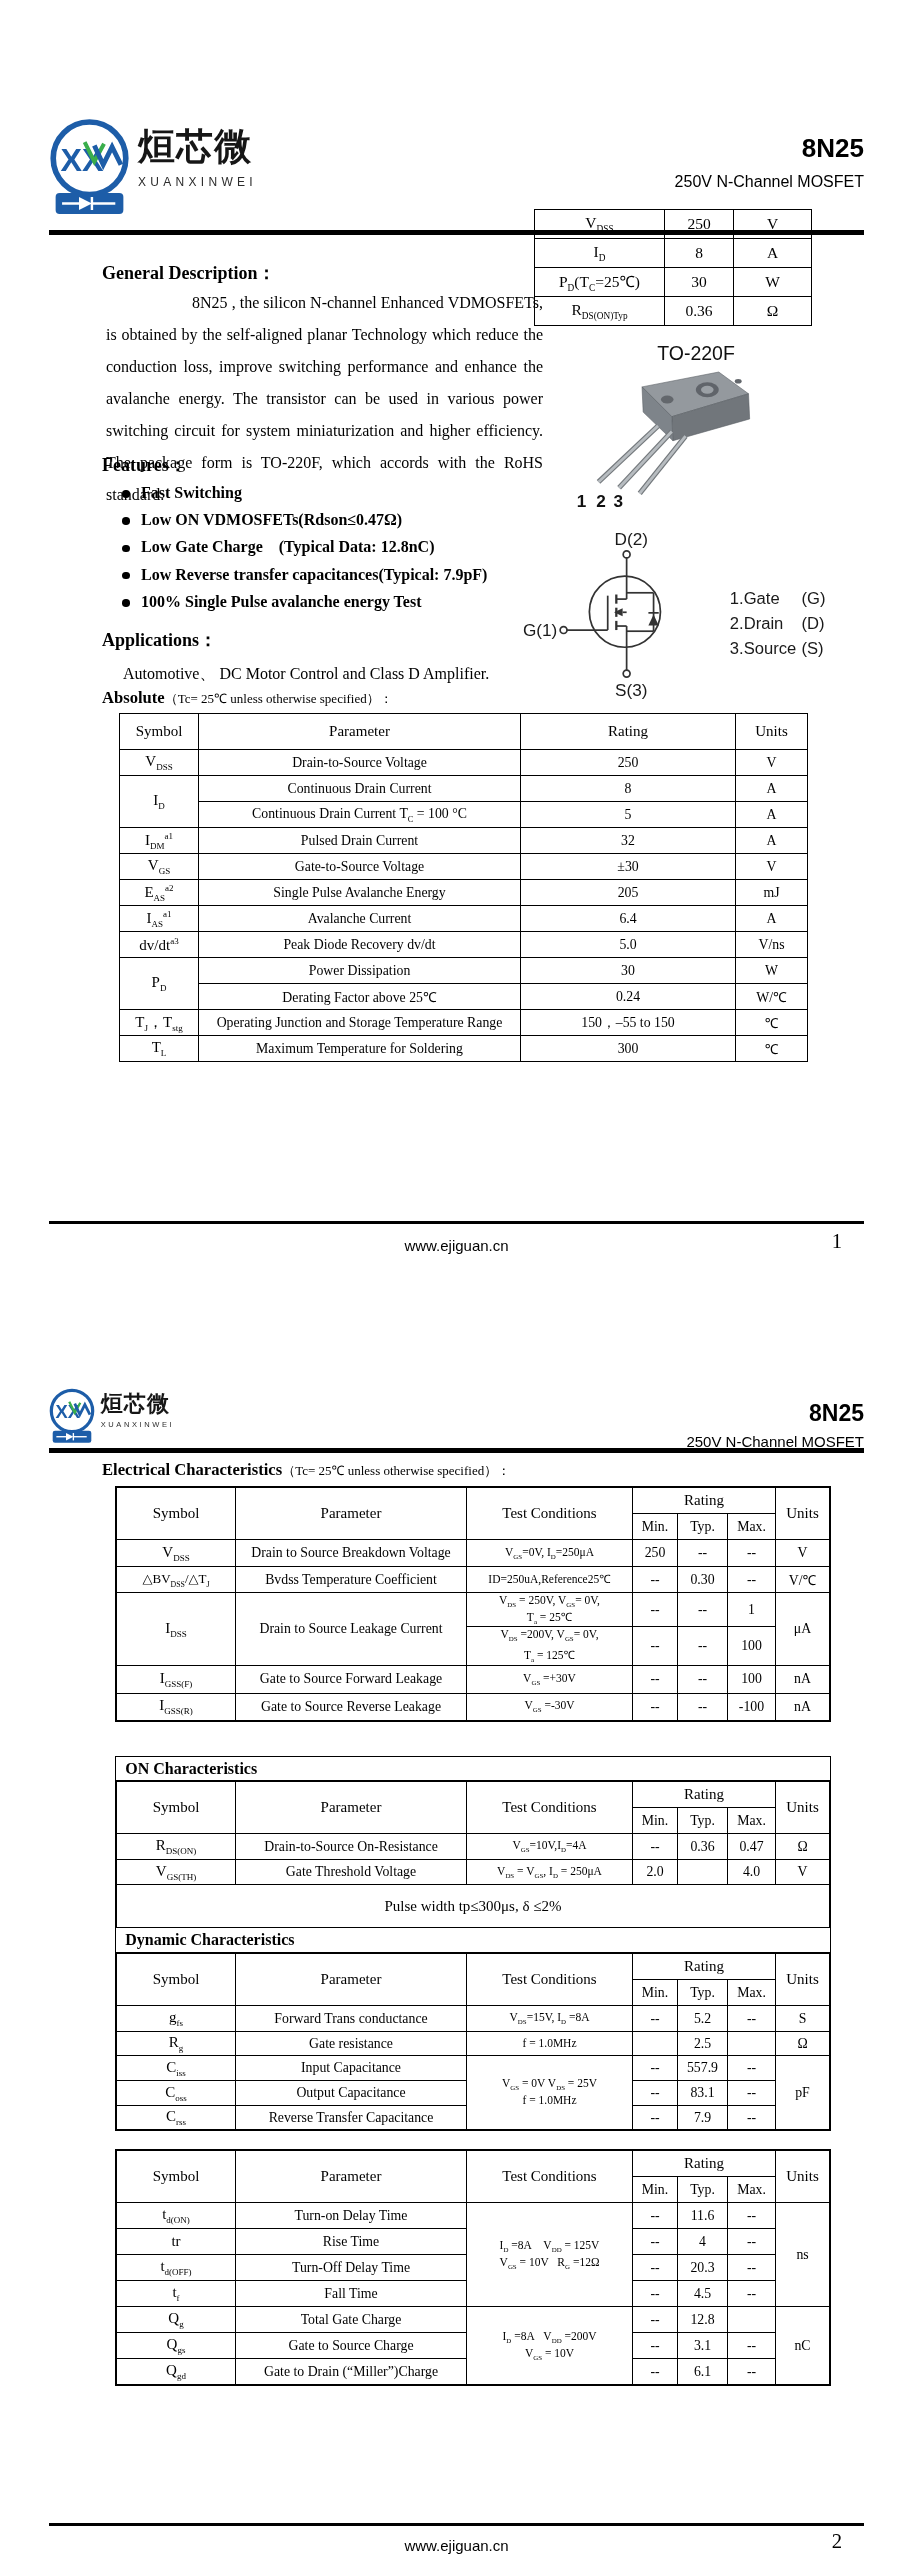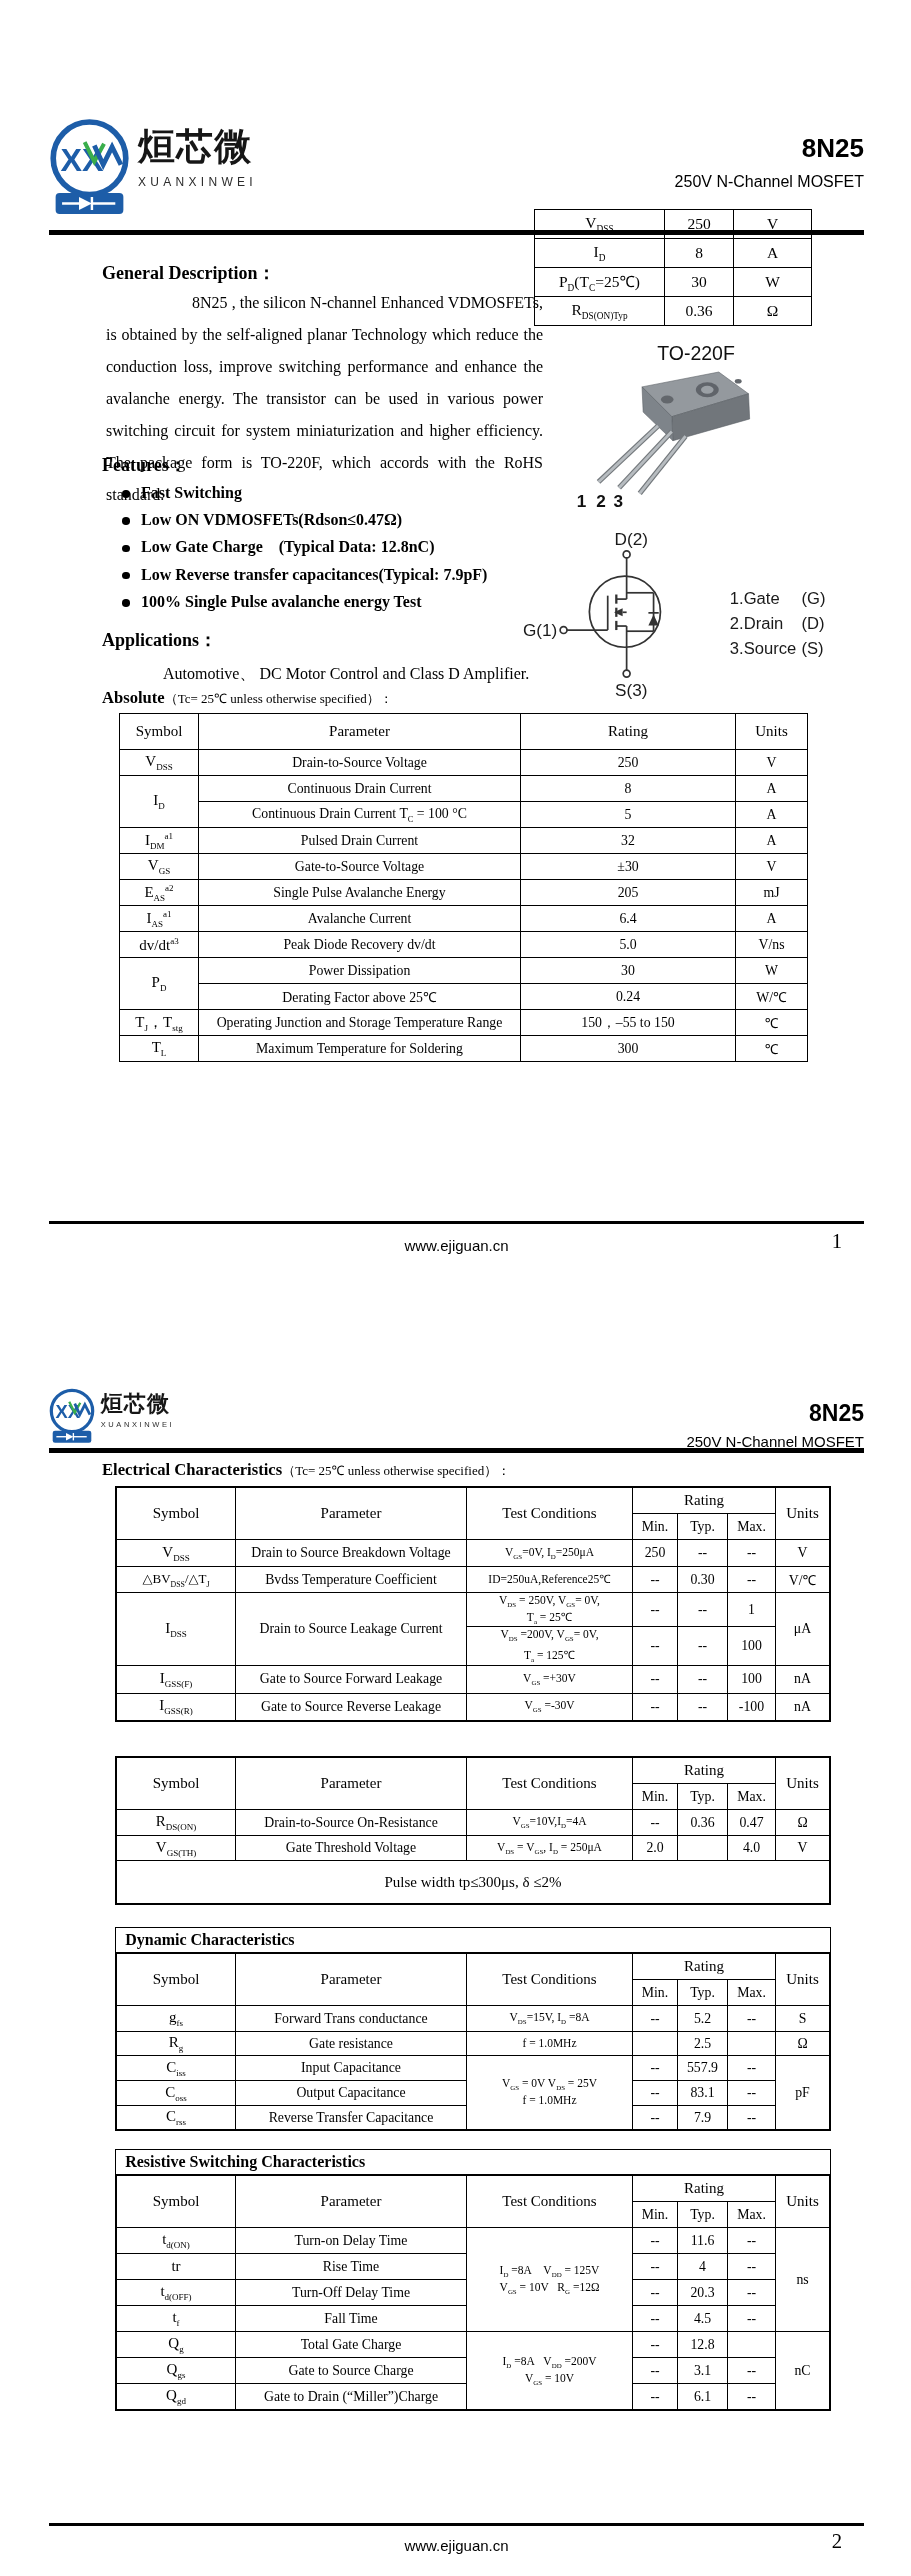--- a/index.html
+++ b/index.html
@@ -7,21 +7,21 @@
   .abs{position:absolute;}
   .rule{background:#000;}
   .brand-cn{font-family:"Liberation Sans","DejaVu Sans",sans-serif;font-weight:bold;color:#161616;line-height:1.02;letter-spacing:1.1px;}
   .brand-lat{font-family:"Liberation Sans",sans-serif;color:#2c2c2c;font-weight:500;}
   .part-no{font-family:"Liberation Sans",sans-serif;font-weight:600;color:#000;}
   .tagline{font-family:"Liberation Sans",sans-serif;color:#000;}
   .sec-title{font-family:"Liberation Serif",serif;font-weight:bold;font-size:18px;color:#000;}
   .para{font-family:"Liberation Serif",serif;font-size:16px;line-height:32px;text-align:justify;text-indent:86px;color:#000;}
   .feat-item{display:flex;align-items:flex-start;font-family:"Liberation Serif",serif;font-weight:bold;font-size:16px;margin-bottom:9.2px;color:#000;}
   .dot{width:7.5px;height:7.5px;border-radius:50%;background:#000;margin:6.3px 11.5px 0 0;flex:none;}
-  .app-body{font-family:"Liberation Serif",serif;font-size:16px;color:#000;margin-left:40px;}
+  .app-body{font-family:"Liberation Serif",serif;font-size:16px;color:#000;}
   .h-mixed .b{font-family:"Liberation Serif",serif;font-weight:bold;font-size:16.6px;}
   .h-mixed .r{font-family:"Liberation Serif",serif;font-size:13px;}
   table.grid{border-collapse:collapse;table-layout:fixed;font-family:"Liberation Serif",serif;border:1.7px solid #000;}
   table.grid td{border:1.1px solid #000;text-align:center;vertical-align:middle;padding:0;color:#000;}
   td.bl{text-align:left;padding-left:8px;}
   td.hd{font-size:15px;}
   td.hd2{font-size:13.8px;}
   td.sym{font-size:15px;text-align:left;padding-left:8px;}
   td.par{font-size:13.8px;text-align:left;padding-left:8px;}
   td.cnd{font-size:11.5px;text-align:left;padding:2.3px 3.4px 2.3px 5.7px;line-height:1.35;}
@@ -399,20 +399,21 @@
           <td class="val">--</td>
           <td class="val">--</td>
           <td class="val">-100</td>
           <td class="uni">nA</td>
         </tr>
       </tbody>
         </table>
     </div>
 
     <div class="secbox" style="left:115px;top:1756px;width:714px;">
+      <div class="boxtitle" style="height:23px;">ON Characteristics</div>
       <table class="grid" style="width:100%;border:none;">
         <colgroup>
             <col style="width:119px">
             <col style="width:231px">
             <col style="width:166px">
             <col style="width:45px">
             <col style="width:50px">
             <col style="width:48px">
             <col>
           </colgroup>
@@ -521,21 +522,20 @@
           <td class="par">Reverse Transfer Capacitance</td>
           <td class="val">--</td>
           <td class="val">7.9</td>
           <td class="val">--</td>
         </tr>
       </tbody>
         </table>
     </div>
 
     <div class="secbox" style="left:115px;top:2149px;width:714px;">
-      <div class="boxtitle" style="height:24px;">Resistive Switching Characteristics</div>
       <table class="grid" style="width:100%;border:none;">
         <colgroup>
             <col style="width:119px">
             <col style="width:231px">
             <col style="width:166px">
             <col style="width:45px">
             <col style="width:50px">
             <col style="width:48px">
             <col>
           </colgroup>

